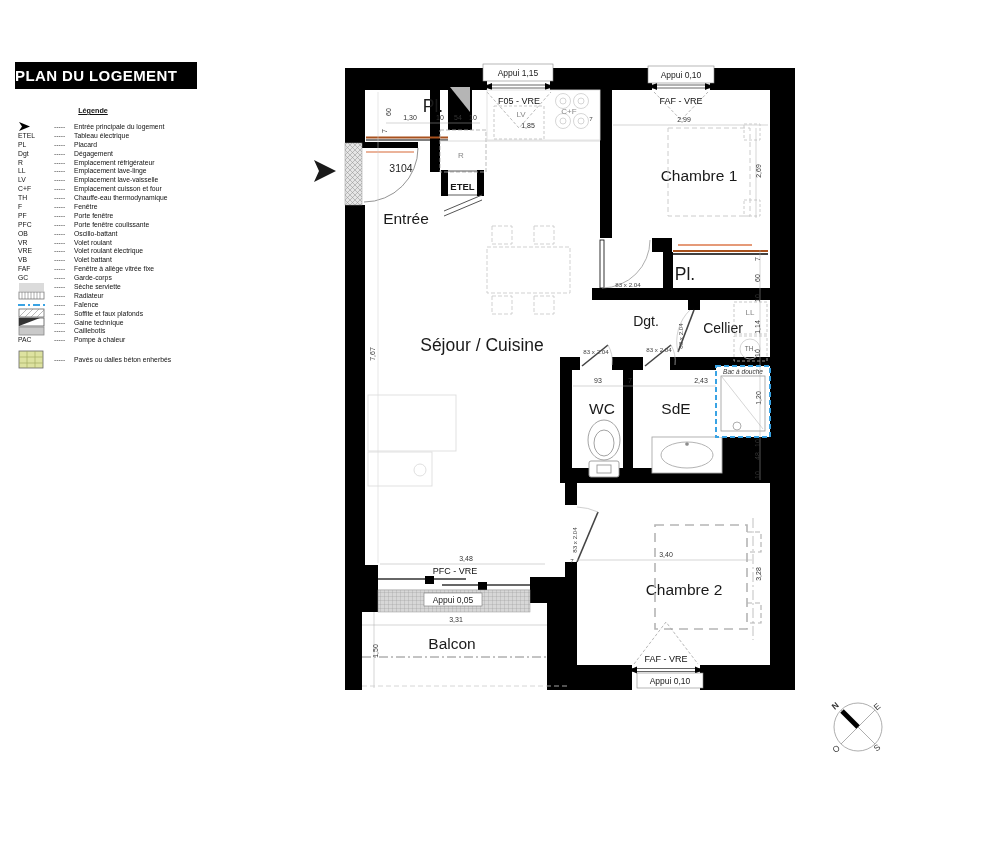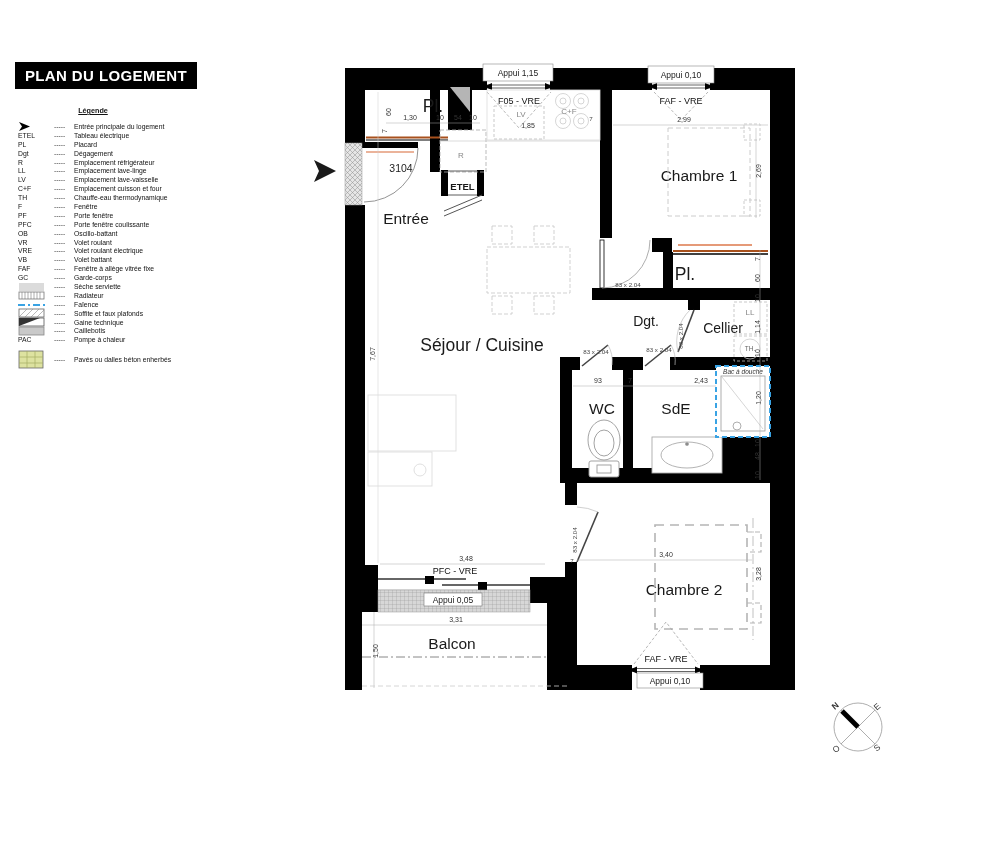--- a/index.html
+++ b/index.html
@@ -1,21 +1,21 @@
 <!DOCTYPE html>
 <html><head>
 <meta charset="utf-8">
 <style>
   html,body{margin:0;padding:0;}
   body{width:1000px;height:857px;position:relative;background:#fff;
        font-family:"Liberation Sans",sans-serif;overflow:hidden;}
   
   .title-box{position:absolute;left:15px;top:62px;width:182px;height:27px;
     background:#000;color:#fff;font-size:15px;font-weight:bold;letter-spacing:.4px;
-    line-height:27px;text-align:center;}
+    line-height:27px;text-align:left;}
   
   .legend{position:absolute;left:18px;top:106px;width:190px;font-size:6.8px;color:#111;}
   .legend .lhead{text-align:center;font-weight:bold;font-size:7.2px;
     text-decoration:underline;margin-bottom:7px;width:150px;}
   .lrow{display:flex;align-items:center;height:8.9px;}
   .lrow.tall{height:22px;margin-top:4px;align-items:center;}
   .labbr{width:36px;flex:none;}
   .ldash{width:20px;flex:none;color:#333;}
   .ltext{flex:1;white-space:nowrap;}
   .licon{display:inline-block;vertical-align:middle;}

